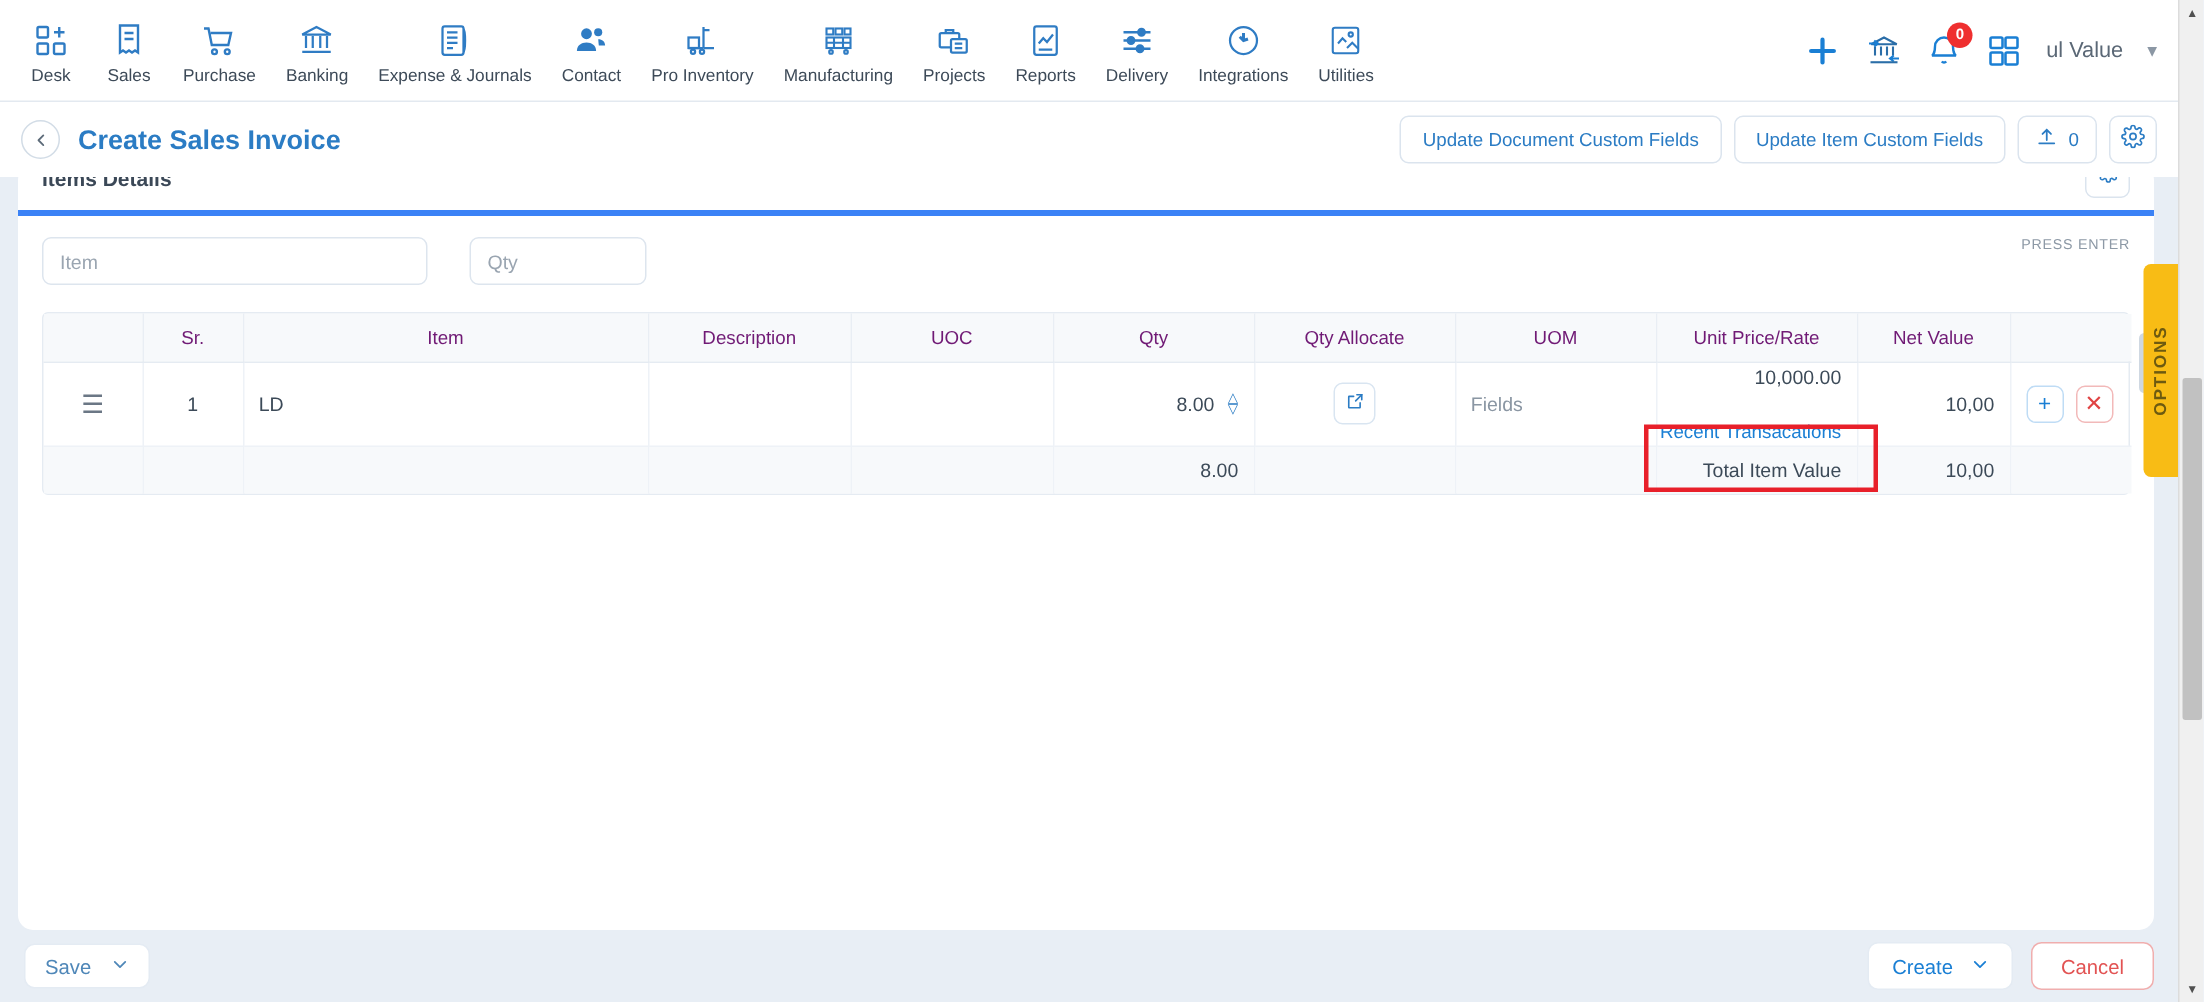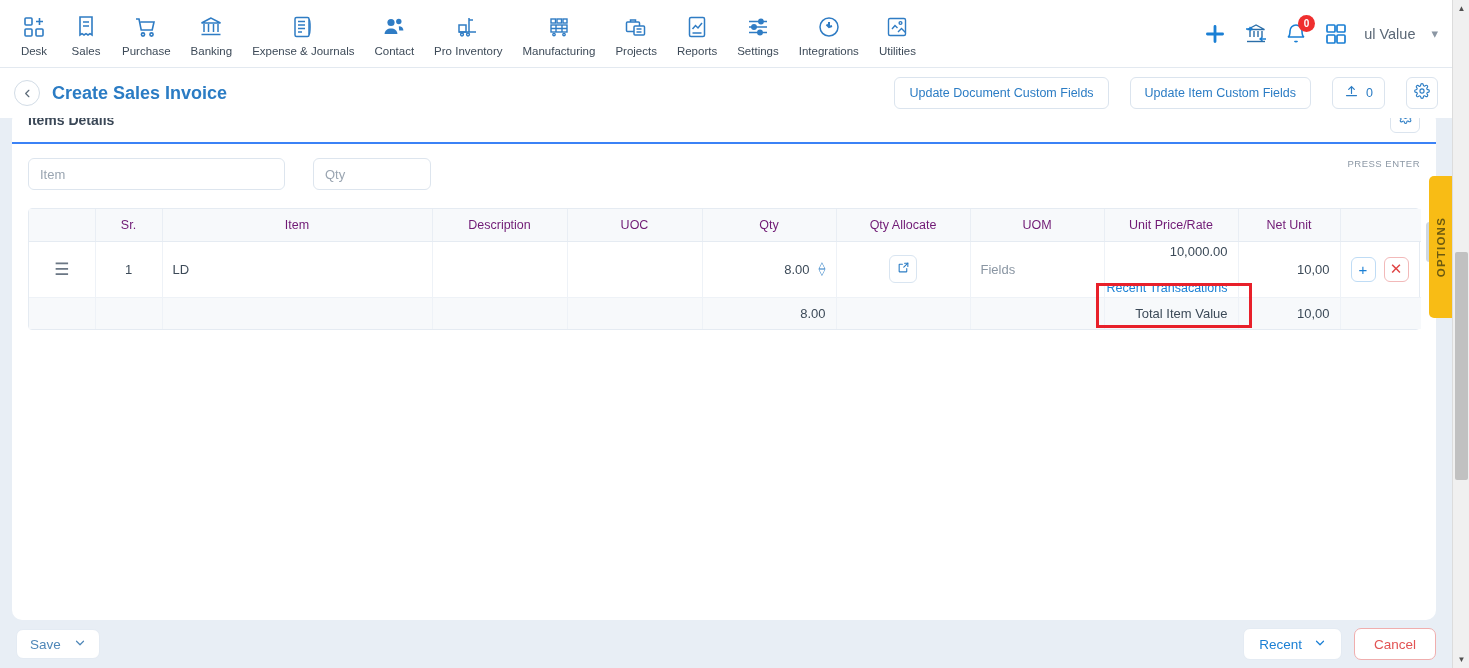--- a/index.html
+++ b/index.html
@@ -40,21 +40,21 @@
     position: absolute; left: 0; top: 68px; width: 1452px; height: 50px;
     background: #fff; display: flex; align-items: center; padding: 0 14px 0 14px;
     z-index: 30;
   }
   .backbtn {
     width: 26px; height: 26px; border-radius: 50%; border: 1px solid #d2dce6;
     display: flex; align-items: center; justify-content: center; color: #5d6b79;
     font-size: 12px; cursor: pointer; background: #fff;
   }
   .pagetitle { margin-left: 12px; font-size: 18px; color: #2b7cc4; font-weight: bold; }
-  .head-actions { margin-left: auto; display: flex; align-items: flex-start; gap: 21px; }
+  .head-actions { margin-left: auto; display: flex; align-items: flex-start; gap: 8px; }
   .btn-outline {
     border: 1px solid #dbe4ee; background: #fff; border-radius: 6px;
     padding: 8px 14px; font-size: 12.5px; color: #2b7cc4; cursor: pointer; white-space: nowrap;
   }
   .btn-icon {
     border: 1px solid #dbe4ee; background: #fff; border-radius: 6px;
     height: 32px; padding: 0 11px; display: flex; align-items: center; gap: 7px;
     color: #2b7cc4; font-size: 12.5px; cursor: pointer;
   }
   .btn-sq {
@@ -63,21 +63,21 @@
     color: #2b7cc4; cursor: pointer;
   }
 
   
   .card {
     position: absolute; left: 12px; top: 110px; width: 1424px; height: 510px;
     background: #fff; border-radius: 10px; overflow: hidden;
   }
   .card-head {
     position: relative; height: 34px; padding: 0 16px; display: flex; align-items: center;
-    border-bottom: 2px solid #3b82f6;
+    border-bottom: 4px solid #3b82f6;
   }
   .card-head .ttl { font-size: 14px; color: #3b4857; font-weight: bold; position: relative; top: -6px; }
   .card-head .gear {
     margin-left: auto; border: 1px solid #dbe4ee; background: #fff; border-radius: 6px;
     width: 30px; height: 30px; display: flex; align-items: center; justify-content: center;
     color: #2b7cc4; position: relative; top: -8px; cursor: pointer;
   }
 
   .filters { display: flex; align-items: flex-start; padding: 14px 16px 10px 16px; position: relative; }
   .fld {
@@ -318,21 +318,21 @@
 
       <div class="nav-item">
         <span class="ico">
           <svg width="24" height="24" viewBox="0 0 24 24" fill="none" stroke="#2f7cc4" stroke-width="1.7">
             <path d="M3 6.5h18M3 12h18M3 17.5h18"></path>
             <circle cx="15" cy="6.5" r="2.1" fill="#2f7cc4"></circle>
               <circle cx="8" cy="12" r="2.1" fill="#2f7cc4"></circle>
             <circle cx="14" cy="17.5" r="2.1" fill="#2f7cc4"></circle>
           </svg>
         </span>
-        <span class="lbl">Settings</span>
+        <span class="lbl">Delivery</span>
       </div>
 
       <div class="nav-item">
         <span class="ico">
           <svg width="24" height="24" viewBox="0 0 24 24" fill="none" stroke="#2f7cc4" stroke-width="1.5">
             <circle cx="12" cy="12" r="9"></circle>
             <path d="M12 7v5M9.5 9.5l2.5 2.5 3-1" stroke-width="2"></path>
           </svg>
         </span>
         <span class="lbl">Integrations</span>
@@ -459,21 +459,21 @@
           <tr>
             <th></th>
             <th>Sr.</th>
             <th>Item</th>
             <th>Description</th>
             <th>UOC</th>
             <th>Qty</th>
             <th>Qty Allocate</th>
             <th>UOM</th>
             <th>Unit Price/Rate</th>
-            <th>Net Unit</th>
+            <th>Net Value</th>
             <th></th>
           </tr>
         </thead>
         <tbody>
           <tr>
             <td class="c-center">
               <span class="drag">☰</span>
             </td>
             <td class="c-center">1</td>
             <td>LD</td>
@@ -551,21 +551,21 @@
       <span>Save</span>
       <span>
         <svg width="12" height="12" viewBox="0 0 24 24" fill="none" stroke="#4f87b8" stroke-width="2.4" stroke-linecap="round" stroke-linejoin="round">
           <path d="M5 8.5l7 7 7-7"></path>
         </svg>
       </span>
     </div>
 
     <div class="foot-right">
       <div class="btn-approve">
-        <span>Recent</span>
+        <span>Create</span>
         <span>
           <svg width="12" height="12" viewBox="0 0 24 24" fill="none" stroke="#1a7fd4" stroke-width="2.4" stroke-linecap="round" stroke-linejoin="round">
             <path d="M5 8.5l7 7 7-7"></path>
           </svg>
         </span>
       </div>
       <div class="btn-cancel">Cancel</div>
     </div>
   </div>
 

